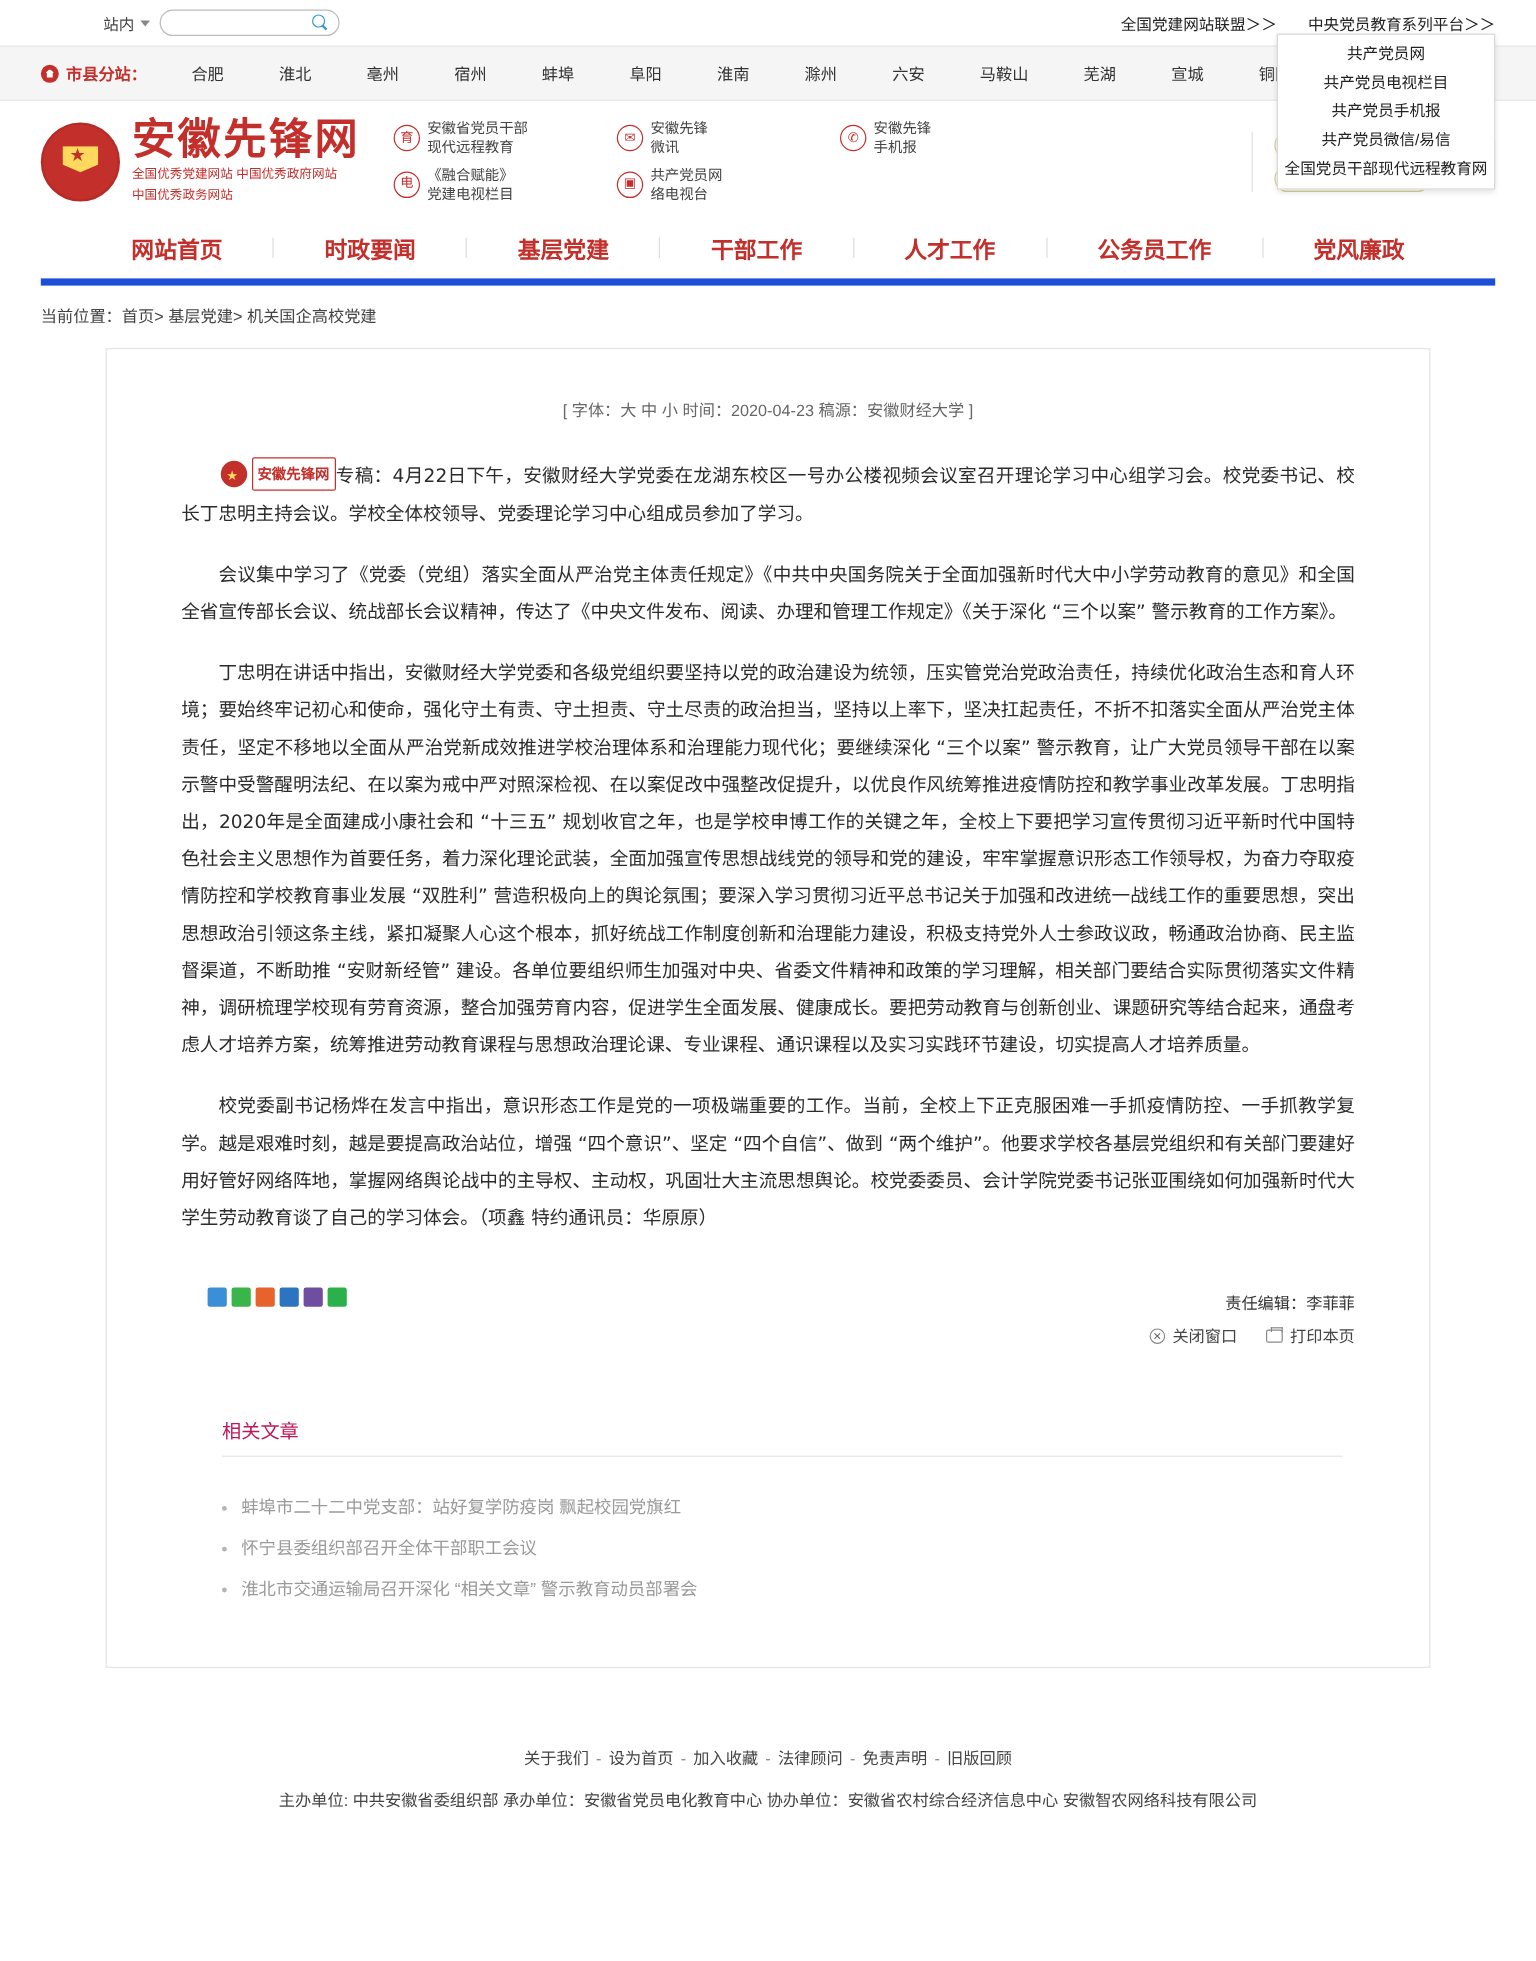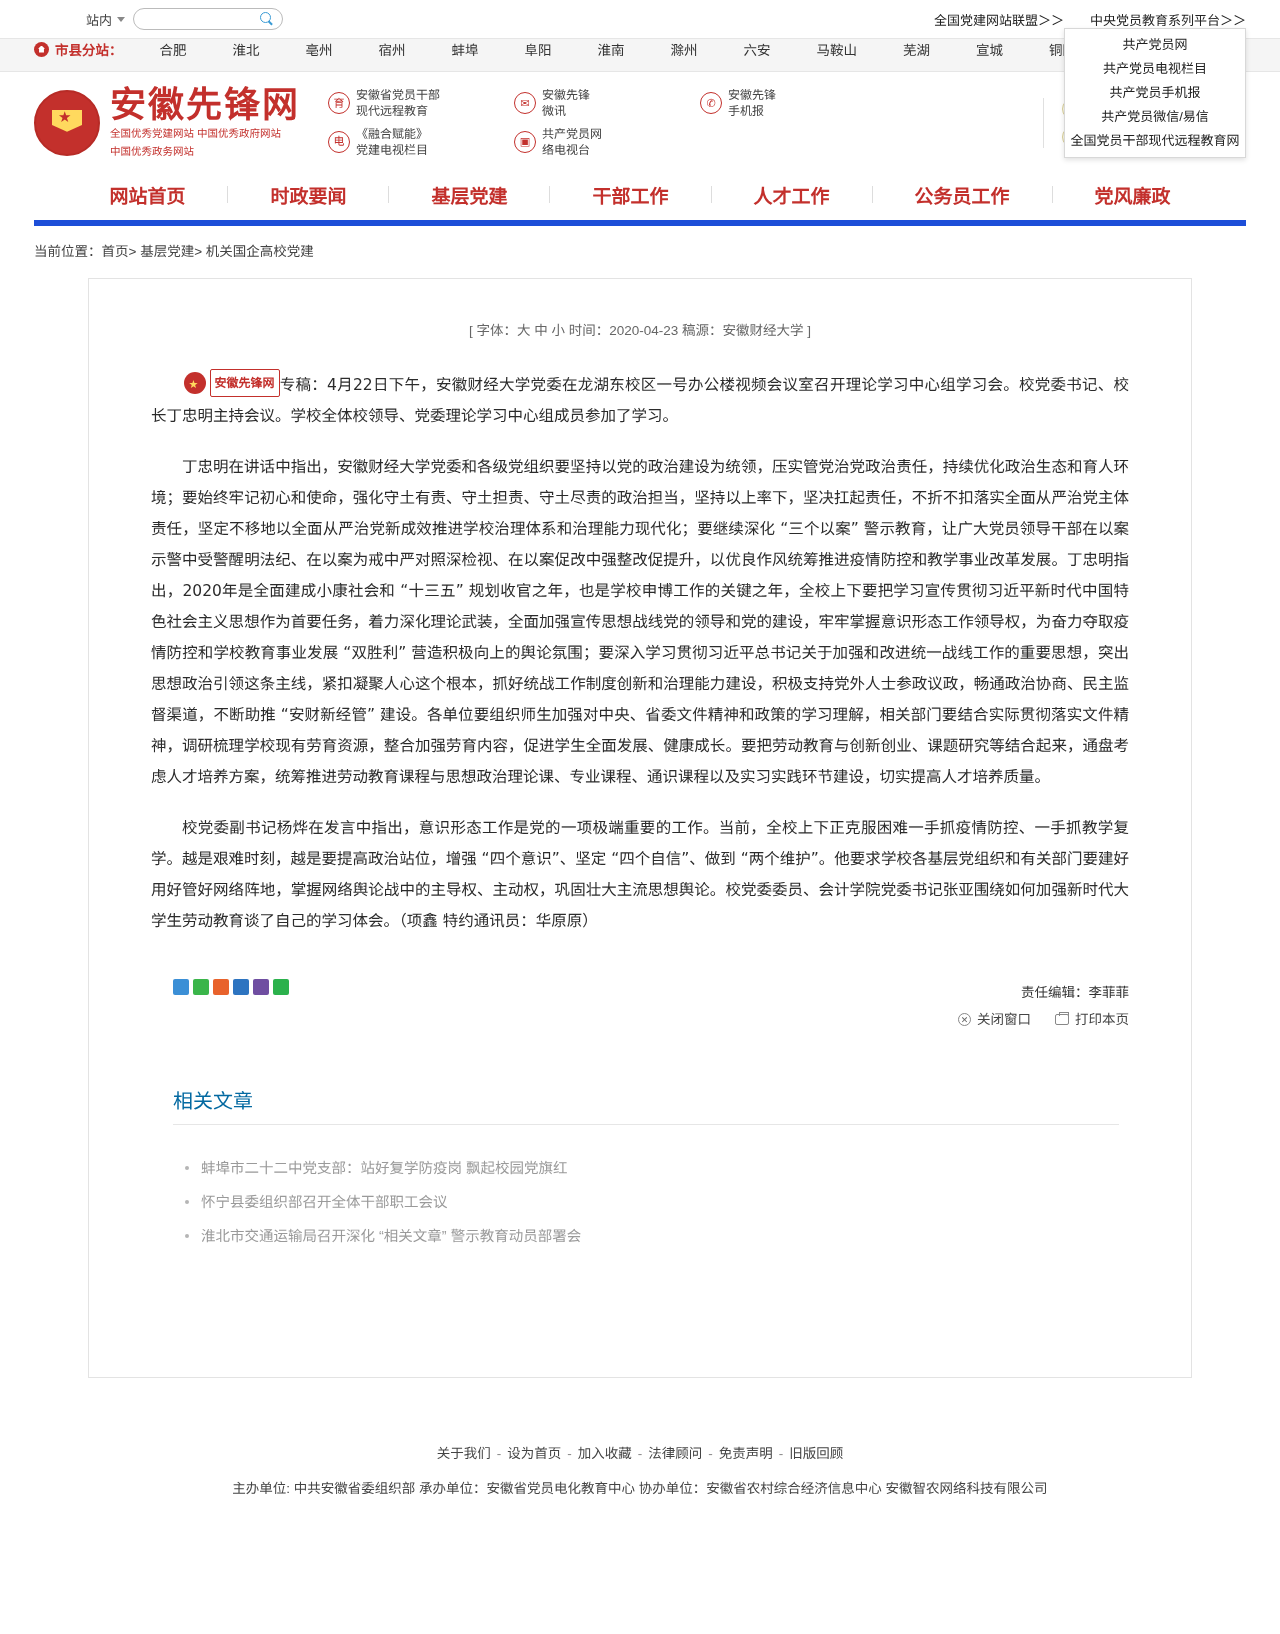--- a/index.html
+++ b/index.html
@@ -102,26 +102,26 @@
   .top-dropdown div {
     font-size: 13px;
     color: #222;
     text-align: center;
     line-height: 24px;
     white-space: nowrap;
   }
 
   
   .citybar {
-    height: 34px;
+    height: 46px;
     background: #f5f5f5;
     border-top: 1px solid #e6e6e6;
     border-bottom: 1px solid #e6e6e6;
     display: flex;
-    align-items: flex-start;
+    align-items: center;
     padding: 0 34px;
     font-size: 13.5px;
   }
   .citybar .lbl {
     color: #c3302c;
     font-weight: bold;
     display: flex;
     align-items: center;
     gap: 6px;
     margin-right: 14px;
@@ -368,25 +368,25 @@
     display: inline-block; position: relative;
   }
   .print-ico::after {
     content: ""; position: absolute; left: 3px; top: -3px;
     width: 8px; height: 3px; border: 1px solid #888; border-bottom: 0;
   }
 
   
   .related-title {
     margin-top: 52px;
-    font-size: 20px;
-    color: #0369a1;
+    font-size: 16px;
+    color: #be185d;
     padding-bottom: 10px;
     border-bottom: 1px solid #e6e6e6;
-    margin-left: 22px;
+    margin-left: 34px;
     margin-right: 10px;
   }
   .related-list {
     margin: 26px 0 0 34px;
     padding: 0;
     list-style: none;
   }
   .related-list li {
     font-size: 14.5px;
     color: #9a9a9a;
@@ -552,20 +552,21 @@
   <div class="art-meta">
     [&nbsp;<span>字体：</span><span class="fs">大</span>&nbsp;<span class="fs">中</span>&nbsp;<span class="fs">小</span>&nbsp;<span>时间：2020-04-23</span>&nbsp;<span>稿源：安徽财经大学</span>&nbsp;]
   </div>
 
   <p class="para first">
     <span class="inline-logo">
       <span class="badge"></span>
       <span class="word">安徽先锋网</span>
     </span><span>专稿：4月22日下午，安徽财经大学党委在龙湖东校区一号办公楼视频会议室召开理论学习中心组学习会。校党委书记、校长丁忠明主持会议。学校全体校领导、党委理论学习中心组成员参加了学习。</span>
   </p>
+  <p class="para">会议集中学习了《党委（党组）落实全面从严治党主体责任规定》《中共中央国务院关于全面加强新时代大中小学劳动教育的意见》和全国全省宣传部长会议、统战部长会议精神，传达了《中央文件发布、阅读、办理和管理工作规定》《关于深化 “三个以案” 警示教育的工作方案》。</p>
   <p class="para">丁忠明在讲话中指出，安徽财经大学党委和各级党组织要坚持以党的政治建设为统领，压实管党治党政治责任，持续优化政治生态和育人环境；要始终牢记初心和使命，强化守土有责、守土担责、守土尽责的政治担当，坚持以上率下，坚决扛起责任，不折不扣落实全面从严治党主体责任，坚定不移地以全面从严治党新成效推进学校治理体系和治理能力现代化；要继续深化 “三个以案” 警示教育，让广大党员领导干部在以案示警中受警醒明法纪、在以案为戒中严对照深检视、在以案促改中强整改促提升，以优良作风统筹推进疫情防控和教学事业改革发展。丁忠明指出，2020年是全面建成小康社会和 “十三五” 规划收官之年，也是学校申博工作的关键之年，全校上下要把学习宣传贯彻习近平新时代中国特色社会主义思想作为首要任务，着力深化理论武装，全面加强宣传思想战线党的领导和党的建设，牢牢掌握意识形态工作领导权，为奋力夺取疫情防控和学校教育事业发展 “双胜利” 营造积极向上的舆论氛围；要深入学习贯彻习近平总书记关于加强和改进统一战线工作的重要思想，突出思想政治引领这条主线，紧扣凝聚人心这个根本，抓好统战工作制度创新和治理能力建设，积极支持党外人士参政议政，畅通政治协商、民主监督渠道，不断助推 “安财新经管” 建设。各单位要组织师生加强对中央、省委文件精神和政策的学习理解，相关部门要结合实际贯彻落实文件精神，调研梳理学校现有劳育资源，整合加强劳育内容，促进学生全面发展、健康成长。要把劳动教育与创新创业、课题研究等结合起来，通盘考虑人才培养方案，统筹推进劳动教育课程与思想政治理论课、专业课程、通识课程以及实习实践环节建设，切实提高人才培养质量。</p>
   <p class="para">校党委副书记杨烨在发言中指出，意识形态工作是党的一项极端重要的工作。当前，全校上下正克服困难一手抓疫情防控、一手抓教学复学。越是艰难时刻，越是要提高政治站位，增强 “四个意识”、坚定 “四个自信”、做到 “两个维护”。他要求学校各基层党组织和有关部门要建好用好管好网络阵地，掌握网络舆论战中的主导权、主动权，巩固壮大主流思想舆论。校党委委员、会计学院党委书记张亚围绕如何加强新时代大学生劳动教育谈了自己的学习体会。（项鑫  特约通讯员：华原原）</p>
 
   <div class="share-row">
     <div class="share-icons">
       <i style="background:#3b8fd6"></i>
       <i style="background:#3ab54a"></i>
       <i style="background:#e8622c"></i>
       <i style="background:#2d74c0"></i>
       <i style="background:#6f4ea1"></i>

